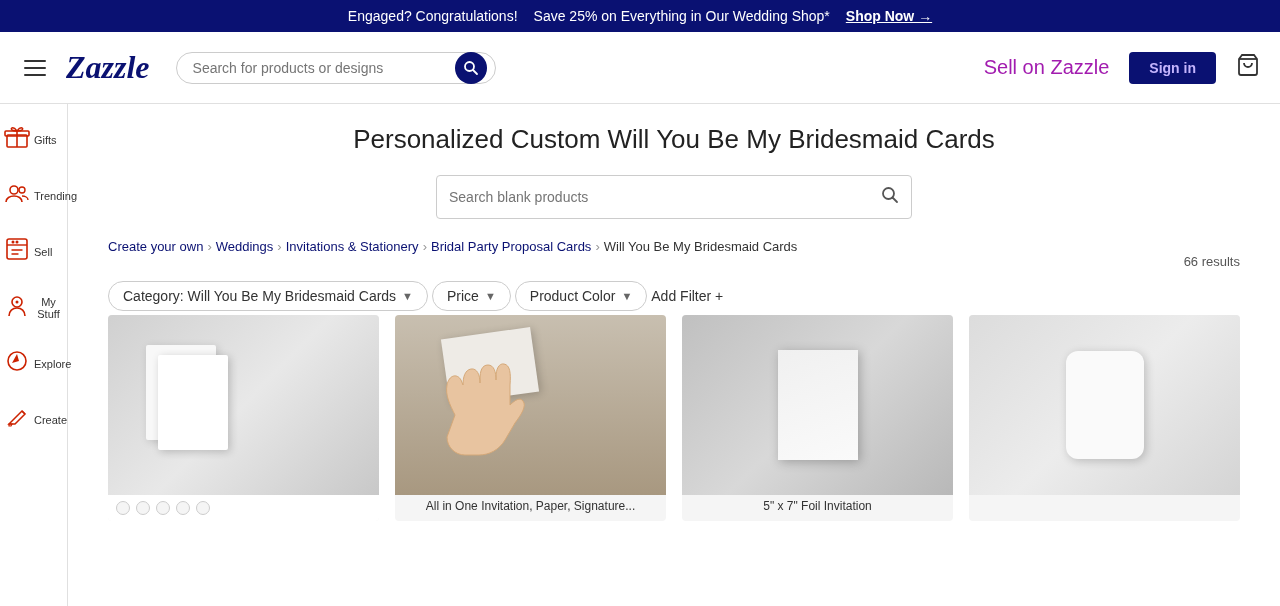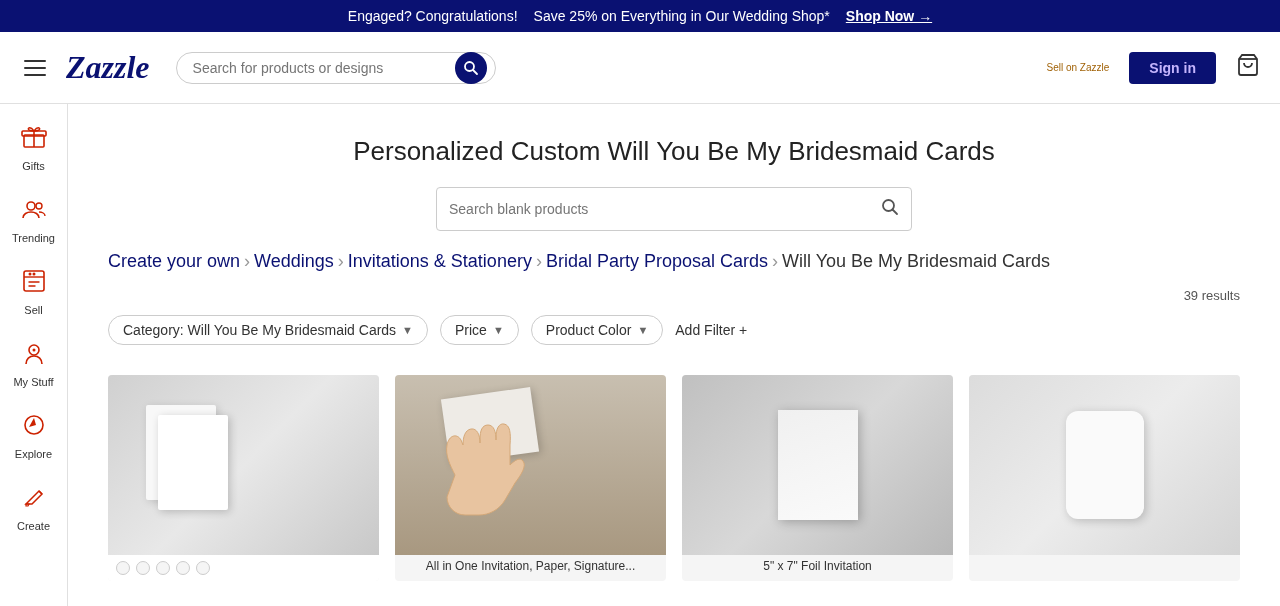--- a/index.html
+++ b/index.html
@@ -87,22 +87,22 @@
       color: #fff;
       font-size: 16px;
     }
     .header-right {
       margin-left: auto;
       display: flex;
       align-items: center;
       gap: 20px;
     }
     .sell-link {
-      font-size: 10px;
-      color: #a16207;
+      font-size: 20px;
+      color: #a21caf;
       cursor: pointer;
       text-decoration: none;
     }
     .sign-in-btn {
       background: #0a1172;
       color: #c4b5fd;
       border: none;
       border-radius: 4px;
       padding: 8px 20px;
       font-size: 14px;
@@ -124,21 +124,21 @@
       border-right: 1px solid #e0e0e0;
       display: flex;
       flex-direction: column;
       align-items: center;
       padding: 12px 0;
       gap: 8px;
       min-height: 534px;
     }
     .sidebar-item {
       display: flex;
-      flex-direction: column;
+      flex-direction: row;
       align-items: center;
       gap: 4px;
       padding: 8px 4px;
       cursor: pointer;
       width: 100%;
       text-align: center;
     }
     .sidebar-item .icon-wrap {
       font-size: 22px;
       color: #cc2200;
@@ -152,21 +152,20 @@
     .main-content {
       flex: 1;
       padding: 20px 40px;
     }
     .page-title {
       font-size: 26px;
       font-weight: normal;
       color: #222;
       text-align: center;
       margin-bottom: 20px;
-      margin-top: 12px;
     }
     .blank-search-bar {
       display: flex;
       align-items: center;
       border: 1.5px solid #ccc;
       border-radius: 4px;
       padding: 0 12px;
       width: 476px;
       height: 44px;
       margin: 0 auto 20px auto;
@@ -182,23 +181,23 @@
     .blank-search-bar .search-btn {
       color: #555;
       font-size: 18px;
       cursor: pointer;
       background: none;
       border: none;
     }
 
     
     .breadcrumb {
-      font-size: 18px;
+      font-size: 13px;
       color: #555;
-      margin-bottom: 16px;
+      margin-bottom: 0;
       display: flex;
       align-items: center;
       gap: 4px;
       flex-wrap: wrap;
     }
     .breadcrumb a {
       color: #0a1172;
       text-decoration: none;
       cursor: pointer;
     }
@@ -212,22 +211,22 @@
       text-align: right;
       font-size: 13px;
       color: #555;
       margin-bottom: 12px;
     }
 
     
     .filters {
       display: flex;
       align-items: center;
-      gap: 12px;
-      margin-bottom: 30px;
+      gap: 4px;
+      margin-bottom: 4px;
       flex-wrap: wrap;
     }
     .filter-btn {
       display: flex;
       align-items: center;
       gap: 6px;
       border: 1.5px solid #ccc;
       border-radius: 20px;
       padding: 6px 14px;
       font-size: 14px;
@@ -493,21 +492,21 @@
       <a>Create your own</a>
       <span class="sep">›</span>
       <a>Weddings</a>
       <span class="sep">›</span>
       <a>Invitations &amp; Stationery</a>
       <span class="sep">›</span>
       <a>Bridal Party Proposal Cards</a>
       <span class="sep">›</span>
       <span class="current">Will You Be My Bridesmaid Cards</span>
     </div>
-    <div class="results-count">39 results</div>
+    <div class="results-count">66 results</div>
 
     <div class="filters">
       <button class="filter-btn">
         <span>Category: Will You Be My Bridesmaid Cards</span>
         <span class="arrow">▼</span>
       </button>
       <button class="filter-btn">
         <span>Price</span>
         <span class="arrow">▼</span>
       </button>

